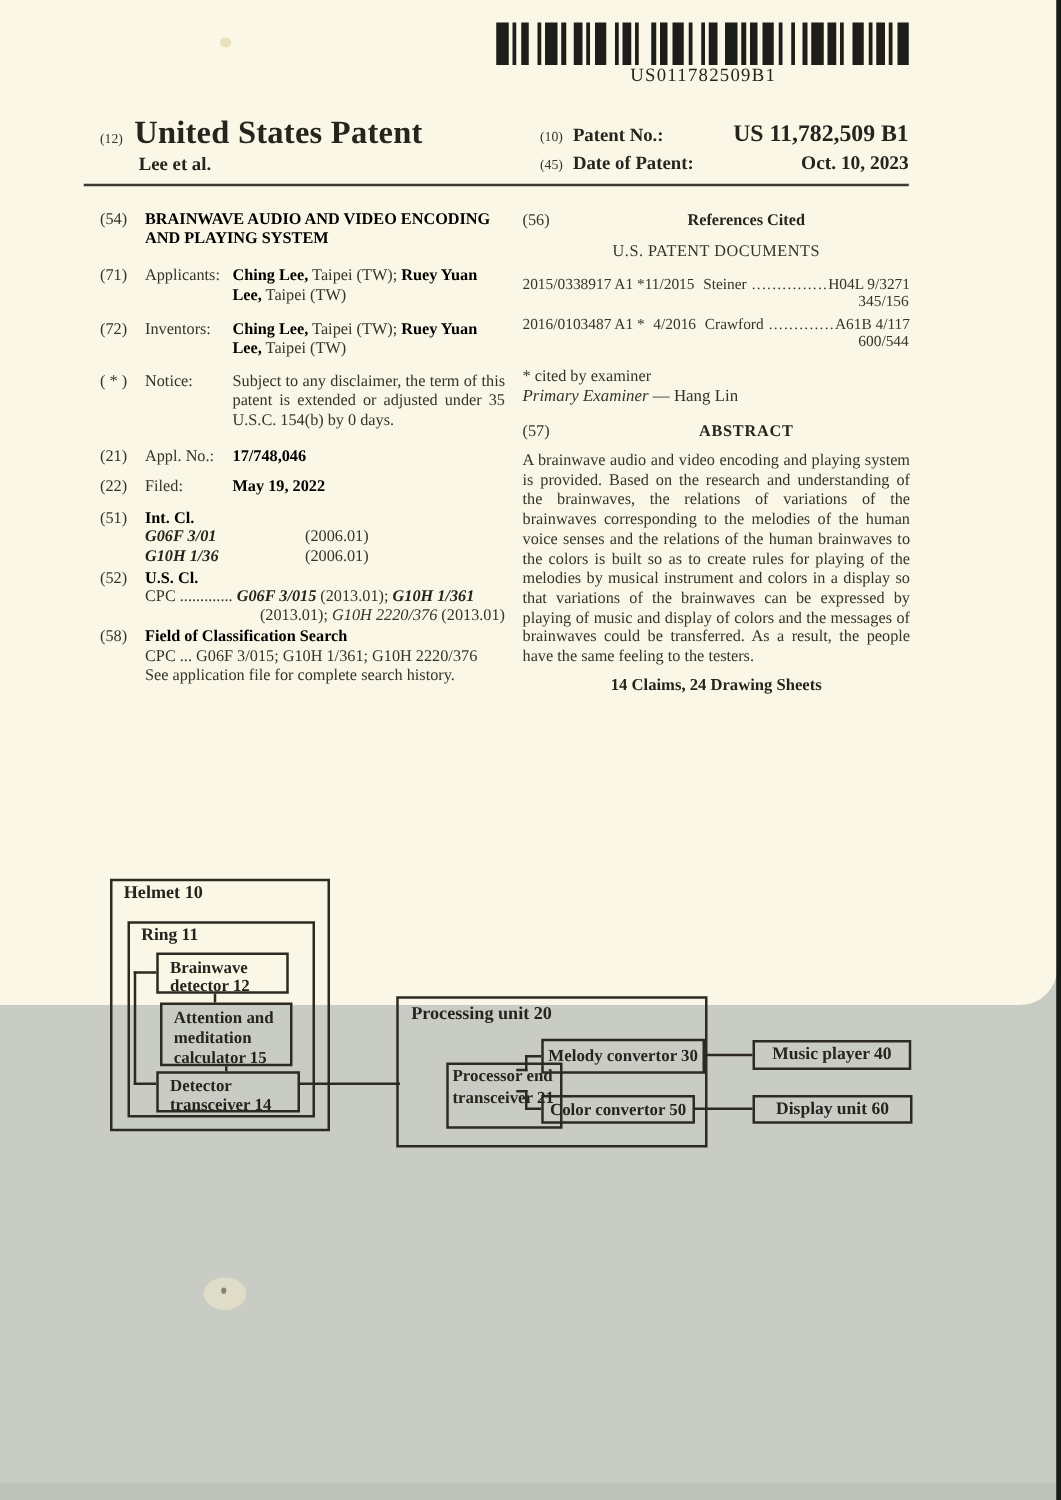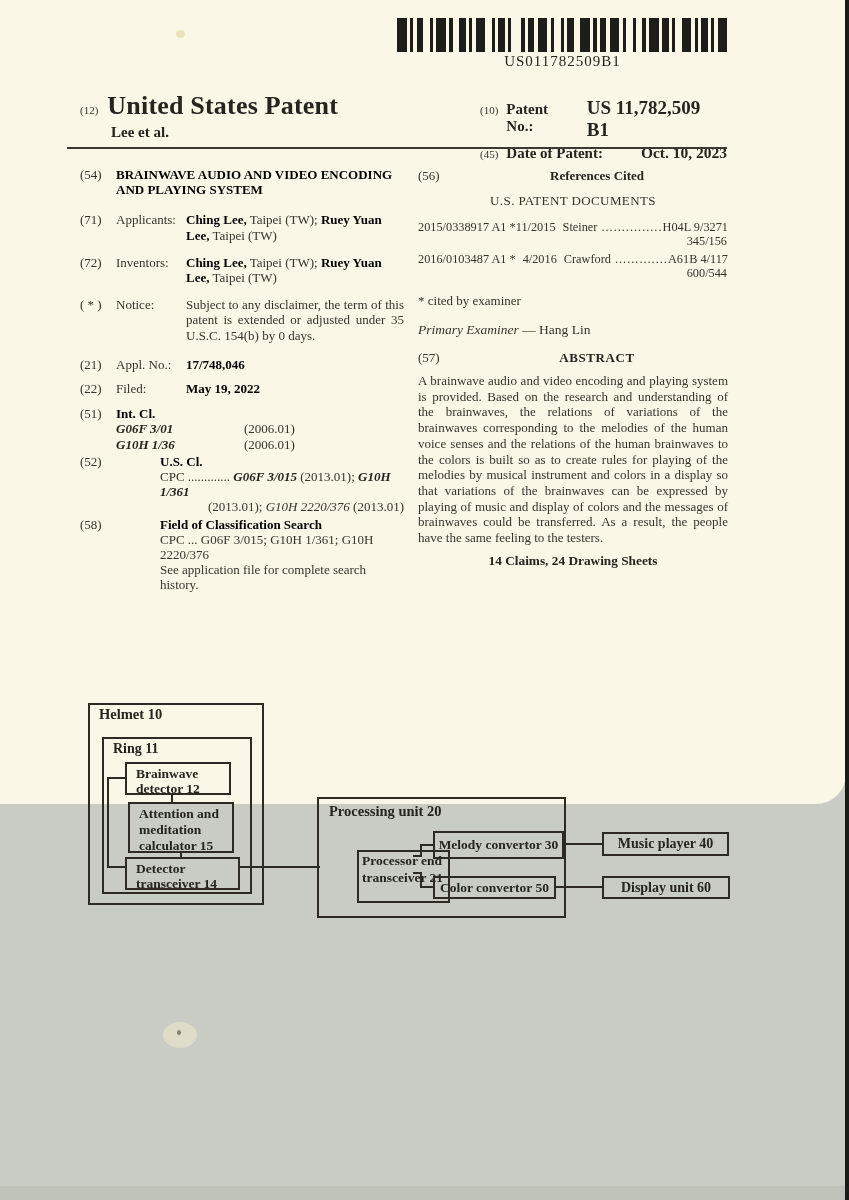--- a/index.html
+++ b/index.html
@@ -23,56 +23,56 @@
   .bars div{height:100%;}
   .bctext{font-size:15px;letter-spacing:1px;color:#23231f;margin-top:1px;}
 
   
   .fieldnum{font-size:11px;color:#35332c;}
   .h-left{position:absolute;left:80px;top:91px;}
   .titlerow{display:flex;align-items:baseline;gap:9px;}
   .bigtitle{font-size:26px;font-weight:bold;color:#26241e;letter-spacing:.2px;}
   .authors{font-size:15px;font-weight:bold;color:#26241e;margin:3px 0 0 31px;}
   .h-right{position:absolute;left:432px;top:97px;width:295px;}
-  .hr-row{display:flex;align-items:baseline;gap:8px;margin-left:48px;}
+  .hr-row{display:flex;align-items:baseline;gap:8px;}
   .hr-row + .hr-row{margin-top:3px;}
   .hr-label{font-size:15px;font-weight:bold;color:#26241e;}
   .hr-value{font-size:15.5px;font-weight:bold;color:#26241e;margin-left:auto;}
   .hr-value.big{font-size:19px;}
   .rule{position:absolute;left:67px;top:147px;width:660px;height:2px;background:#3b3931;}
 
   
   .col-left{position:absolute;left:80px;top:167px;width:324px;font-size:13px;line-height:15.2px;}
   .col-right{position:absolute;left:418px;top:168px;width:310px;font-size:13px;line-height:15.2px;}
   .b{font-weight:bold;color:#000000;}
   .bi{font-weight:bold;font-style:italic;color:#26241e;}
   .it{font-style:italic;}
   .entry{display:grid;grid-template-columns:36px 1fr;}
   .entry.three{grid-template-columns:36px 70px 1fr;}
   .m15{margin-top:15px;} .m12{margin-top:12px;} .m14{margin-top:14px;}
-  .m9{margin-top:9px;} .m10{margin-top:10px;} .m2{margin-top:2px;gap:44px;}
+  .m9{margin-top:9px;} .m10{margin-top:10px;} .m2{margin-top:2px;}
   .just{text-align:justify;}
   .iclrow{display:flex;}
   .iclrow .code{width:128px;}
   .cpc2{text-align:right;}
   
   .refhead{display:grid;grid-template-columns:48px 1fr;}
   .refhead .ctr{text-align:center;font-weight:bold;color:#26241e;}
   .subt{text-align:center;margin-top:10px;letter-spacing:.4px;}
   .refs{margin-top:12px;font-size:12.3px;line-height:14px;}
   .ref + .ref{margin-top:4px;}
   .ref-l1{display:flex;white-space:nowrap;}
   .ref-pub{width:116px;}
   .ref-date{width:44px;text-align:right;margin-right:7px;}
   .ref-name{margin-right:4px;}
   .ref-dots{overflow:hidden;letter-spacing:1px;}
   .ref-cls{margin-left:auto;}
   .ref-l2{text-align:right;padding-right:1px;}
   .cited{margin-top:13px;}
-  .examiner{margin-top:13px;font-size:13.5px;}
+  .examiner{font-size:13.5px;}
   .absthead{display:grid;grid-template-columns:48px 1fr;margin-top:13px;}
   .absthead .ctr{text-align:center;font-weight:bold;letter-spacing:.6px;color:#26241e;}
   .abstract{margin-top:8px;text-align:justify;line-height:15.7px;}
   .claims{margin-top:7px;text-align:center;font-weight:bold;color:#26241e;font-size:13.3px;}
 
   
   .dbox{position:absolute;border:2px solid #2c2a23;box-sizing:border-box;
         font-weight:bold;font-size:13.5px;color:#26241f;background:transparent;}
   .dbox .lab{display:block;padding:2px 2px 0 9px;line-height:15px;}
   .cbox{display:flex;align-items:center;justify-content:center;padding:0;}

